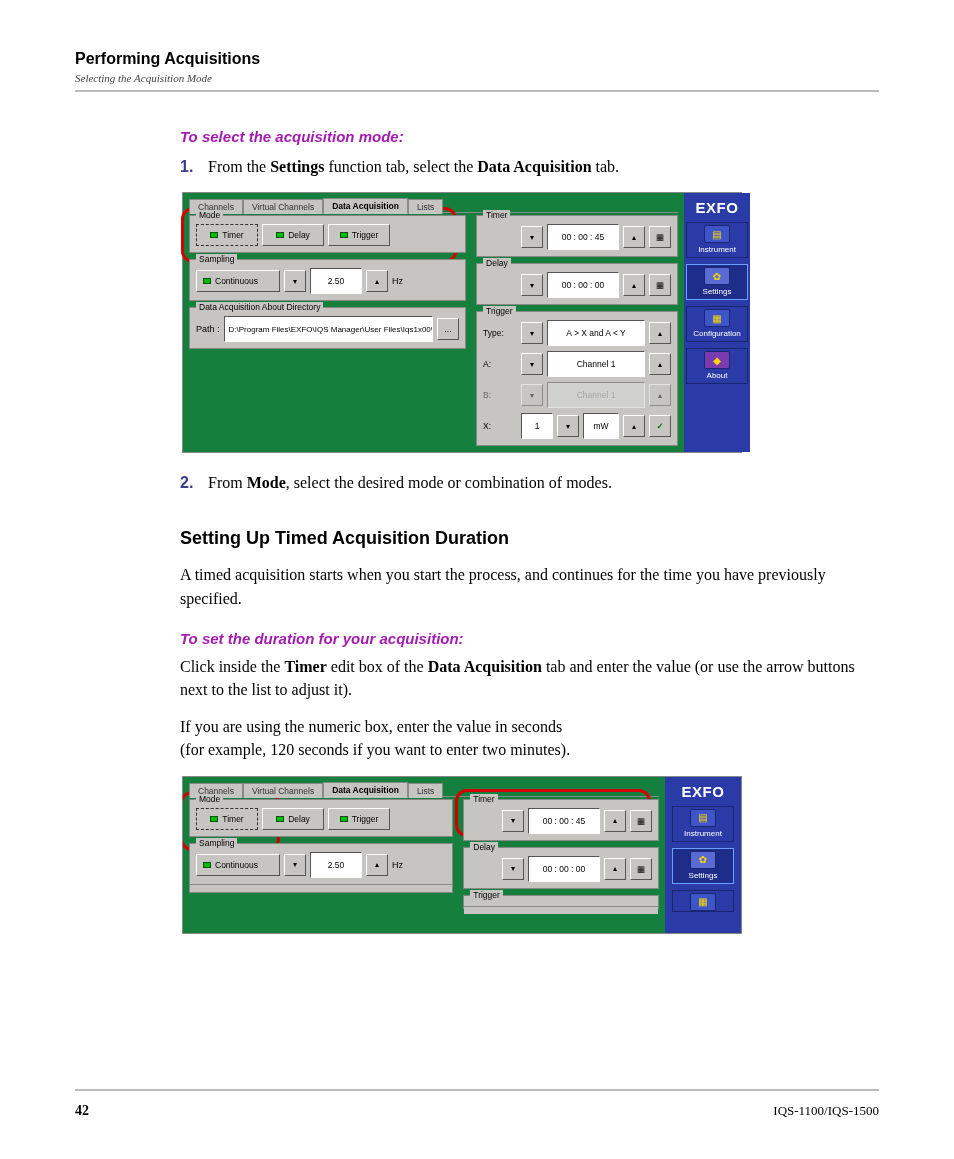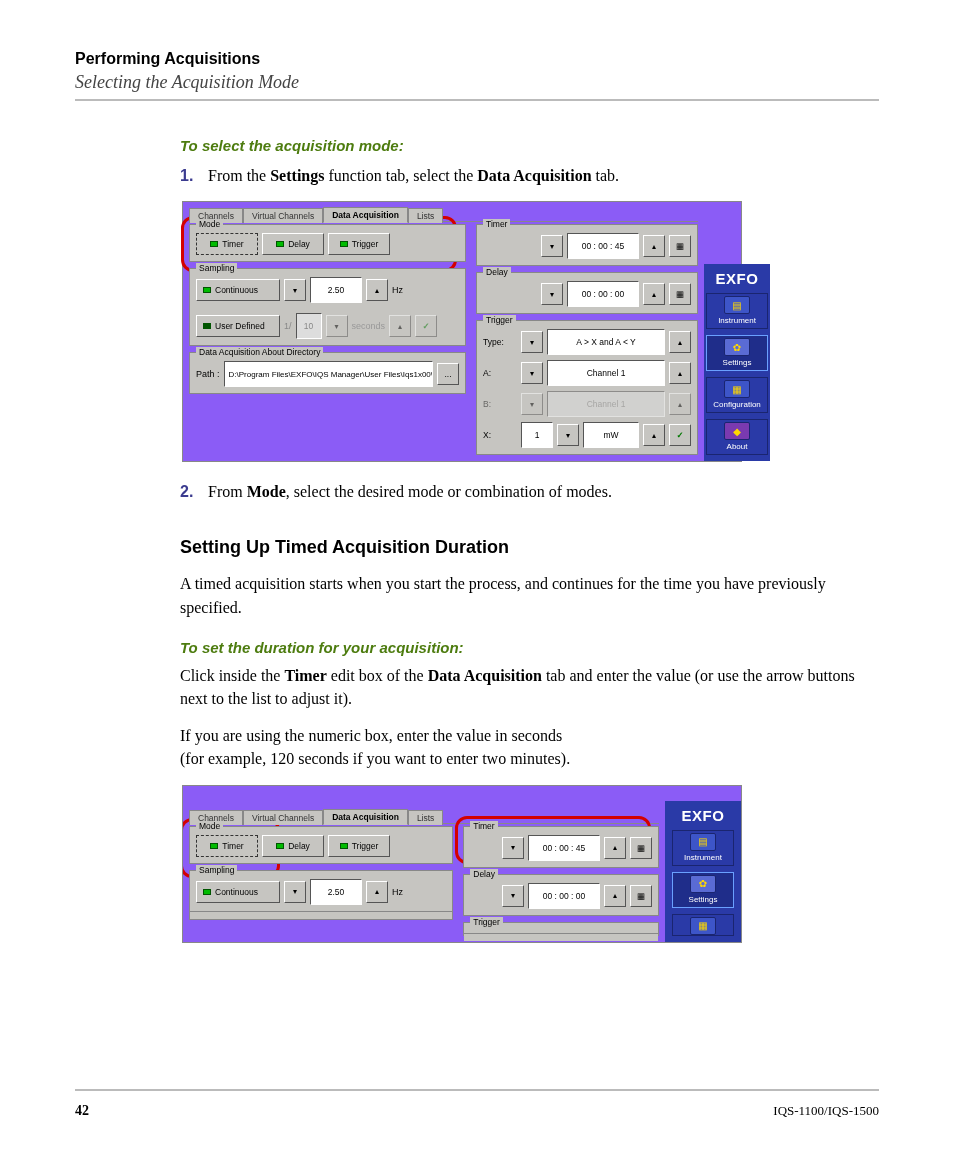--- a/index.html
+++ b/index.html
@@ -6,42 +6,41 @@
   body {
     width: 954px;
     height: 1159px;
     background: #fff;
     font-family: Georgia, 'Times New Roman', serif;
     color: #000;
     position: relative;
     padding: 50px 75px 40px 75px;
   }
   .header-title { font-family: Verdana, Arial, sans-serif; font-weight: bold; font-size: 16px; color: #000; }
-  .header-sub { font-family: Georgia, serif; font-style: italic; font-size: 18px; color: #444; margin-top: 4px; }
+  .header-sub { font-family: Georgia, serif; font-style: italic; font-size: 11px; color: #444; margin-top: 4px; }
   .hr { border: none; border-top: 2px solid #bbb; margin-top: 6px; }
   .body-section { margin-left: 105px; margin-right: 0; }
-  .proc-title { font-family: Verdana, Arial, sans-serif; font-weight: bold; font-style: italic; color: #4d7c0f; font-size: 15px; margin-top: 36px; }
+  .proc-title { font-family: Verdana, Arial, sans-serif; font-weight: bold; font-style: italic; color: #a21caf; font-size: 15px; margin-top: 36px; }
   .step-row { display: flex; margin-top: 10px; font-size: 16px; line-height: 1.45; }
   .step-num { font-family: Verdana, Arial, sans-serif; font-weight: bold; color: #3b3b8f; width: 28px; flex-shrink: 0; }
   .step-text { flex: 1; }
   .para { font-size: 16px; line-height: 1.45; margin-top: 14px; }
   .h2 { font-family: Verdana, Arial, sans-serif; font-weight: bold; font-size: 18px; color: #000; margin-top: 34px; }
   .footer { position: absolute; bottom: 40px; left: 75px; right: 75px; border-top: 2px solid #bbb; padding-top: 12px; display: flex; justify-content: space-between; font-size: 13px; }
   .footer .pn { font-weight: bold; font-size: 14px; }
 
   
   .shot {
     margin-top: 14px; margin-left: 2px;
     border: 1px solid #888;
-    background: #8b5cf6;
+    background: #15803d;
     font-family: Tahoma, Arial, sans-serif;
     font-size: 9px;
     display: flex;
     color: #000;
-    align-items: flex-end;
   }
   .shot .left { flex: 1; padding: 4px 6px 6px 6px; position: relative; }
   .shot .side {
     width: 76px; background: #2a3aa7;
     display: flex; flex-direction: column; align-items: center;
     padding: 6px 2px; gap: 6px;
   }
   .brand { font-family: Arial, sans-serif; font-weight: bold; color: #fff; font-size: 15px; letter-spacing: 0.5px; }
   .navbtn { width: 62px; background: #2a3aa7; border: 1px solid #1a2570; padding: 2px 0 3px 0; display: flex; flex-direction: column; align-items: center; gap: 2px; }
   .navbtn.active { border: 1px solid #6aa0ff; background: #1f2d8a; }
@@ -131,32 +130,20 @@
             <div class="row">
               <div class="btn" style="min-width:84px;justify-content:flex-start">
                   <span class="lamp"></span>
                   <span>Continuous</span>
                 </div>
               <div class="btn sq tri-d"></div>
               <div class="fld" style="width:52px">2.50</div>
               <div class="btn sq tri-u"></div>
               <span>Hz</span>
             </div>
-            <div class="row">
-              <div class="btn" style="min-width:84px;justify-content:flex-start">
-                  <span class="lamp" style="background:#050"></span>
-                  <span>User Defined</span>
-                </div>
-              <span style="color:#888">1/</span>
-              <div class="fld gray" style="width:26px">10</div>
-              <div class="btn sq tri-d" style="opacity:.5"></div>
-              <span style="color:#999">seconds</span>
-              <div class="btn sq tri-u" style="opacity:.5"></div>
-              <div class="btn sq chk" style="opacity:.5"></div>
-            </div>
           </div>
 
           <div class="group">
             <span class="gt">Data Acquisition About Directory</span>
             <div class="row">
               <span>Path :</span>
               <div class="fld grow" style="justify-content:flex-start;font-size:8px;overflow:hidden;white-space:nowrap">D:\Program Files\EXFO\IQS Manager\User Files\Iqs1x00\</div>
               <div class="btn sq">...</div>
             </div>
           </div>
@@ -201,21 +188,21 @@
             <div class="row" style="opacity:.5">
               <span class="lbl-small">B:</span>
               <div class="btn sq tri-d"></div>
               <div class="fld gray grow">Channel 1</div>
               <div class="btn sq tri-u"></div>
             </div>
             <div class="row">
               <span class="lbl-small">X:</span>
               <div class="fld" style="width:32px">1</div>
               <div class="btn sq tri-d"></div>
-              <div class="fld" style="width:56px">mW</div>
+              <div class="fld" style="width:36px">mW</div>
               <div class="btn sq tri-u"></div>
               <div class="btn sq chk"></div>
             </div>
           </div>
         </div>
       </div>
     </div>
     <div class="side">
       <div class="brand">EXFO</div>
       <div class="navbtn">

